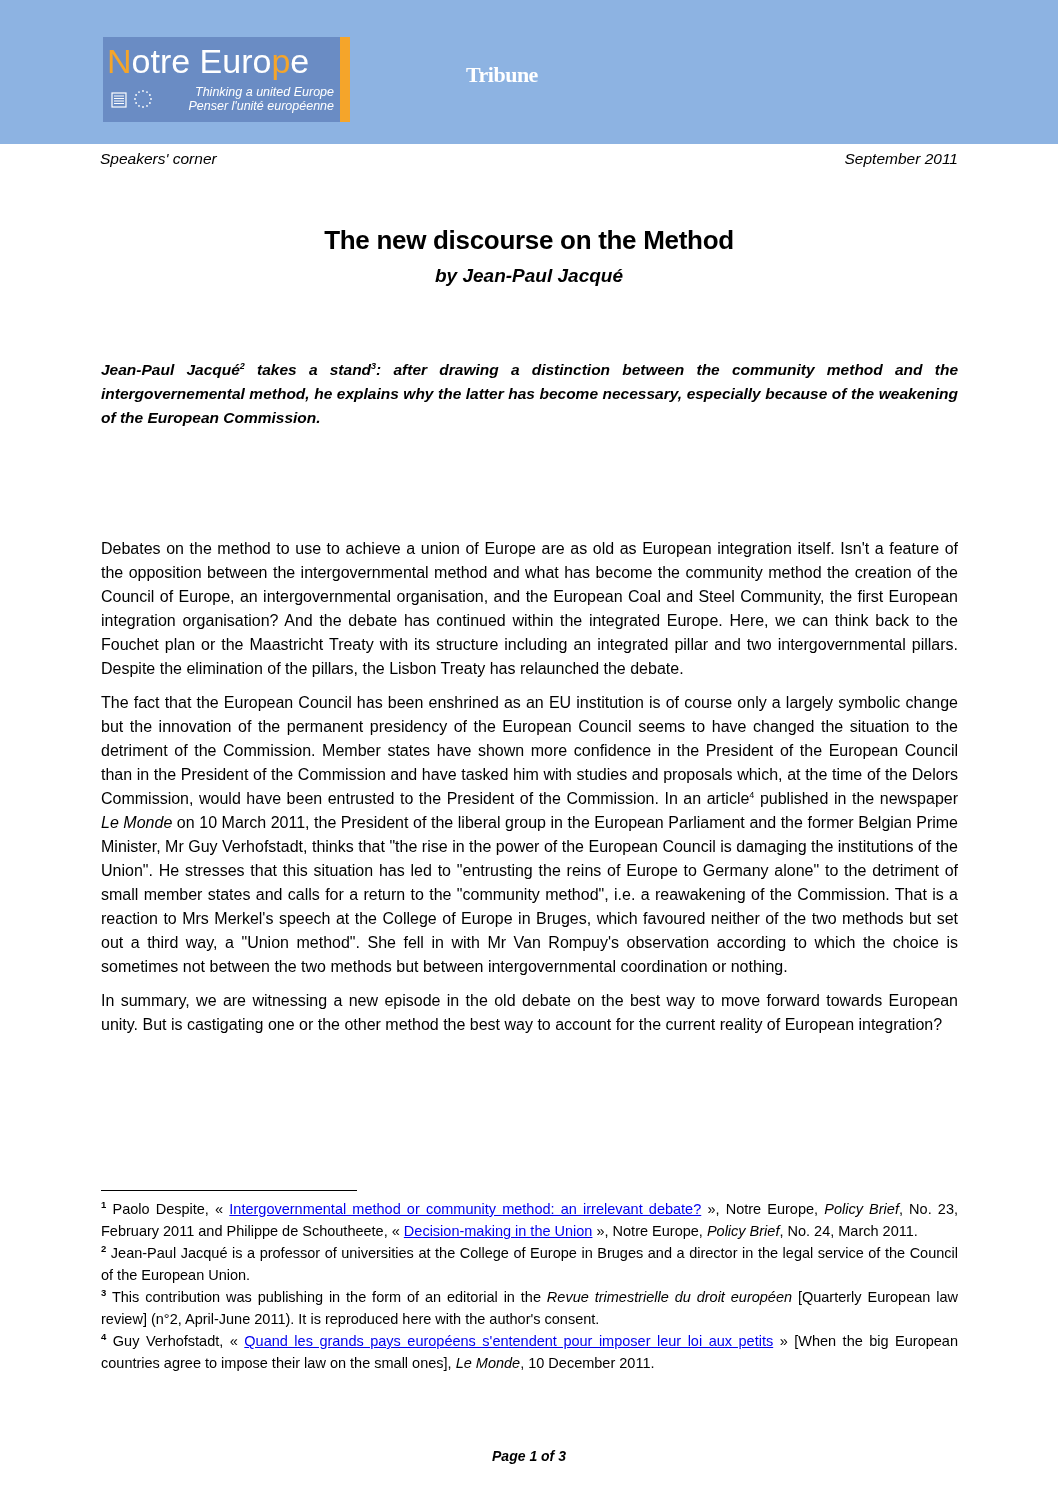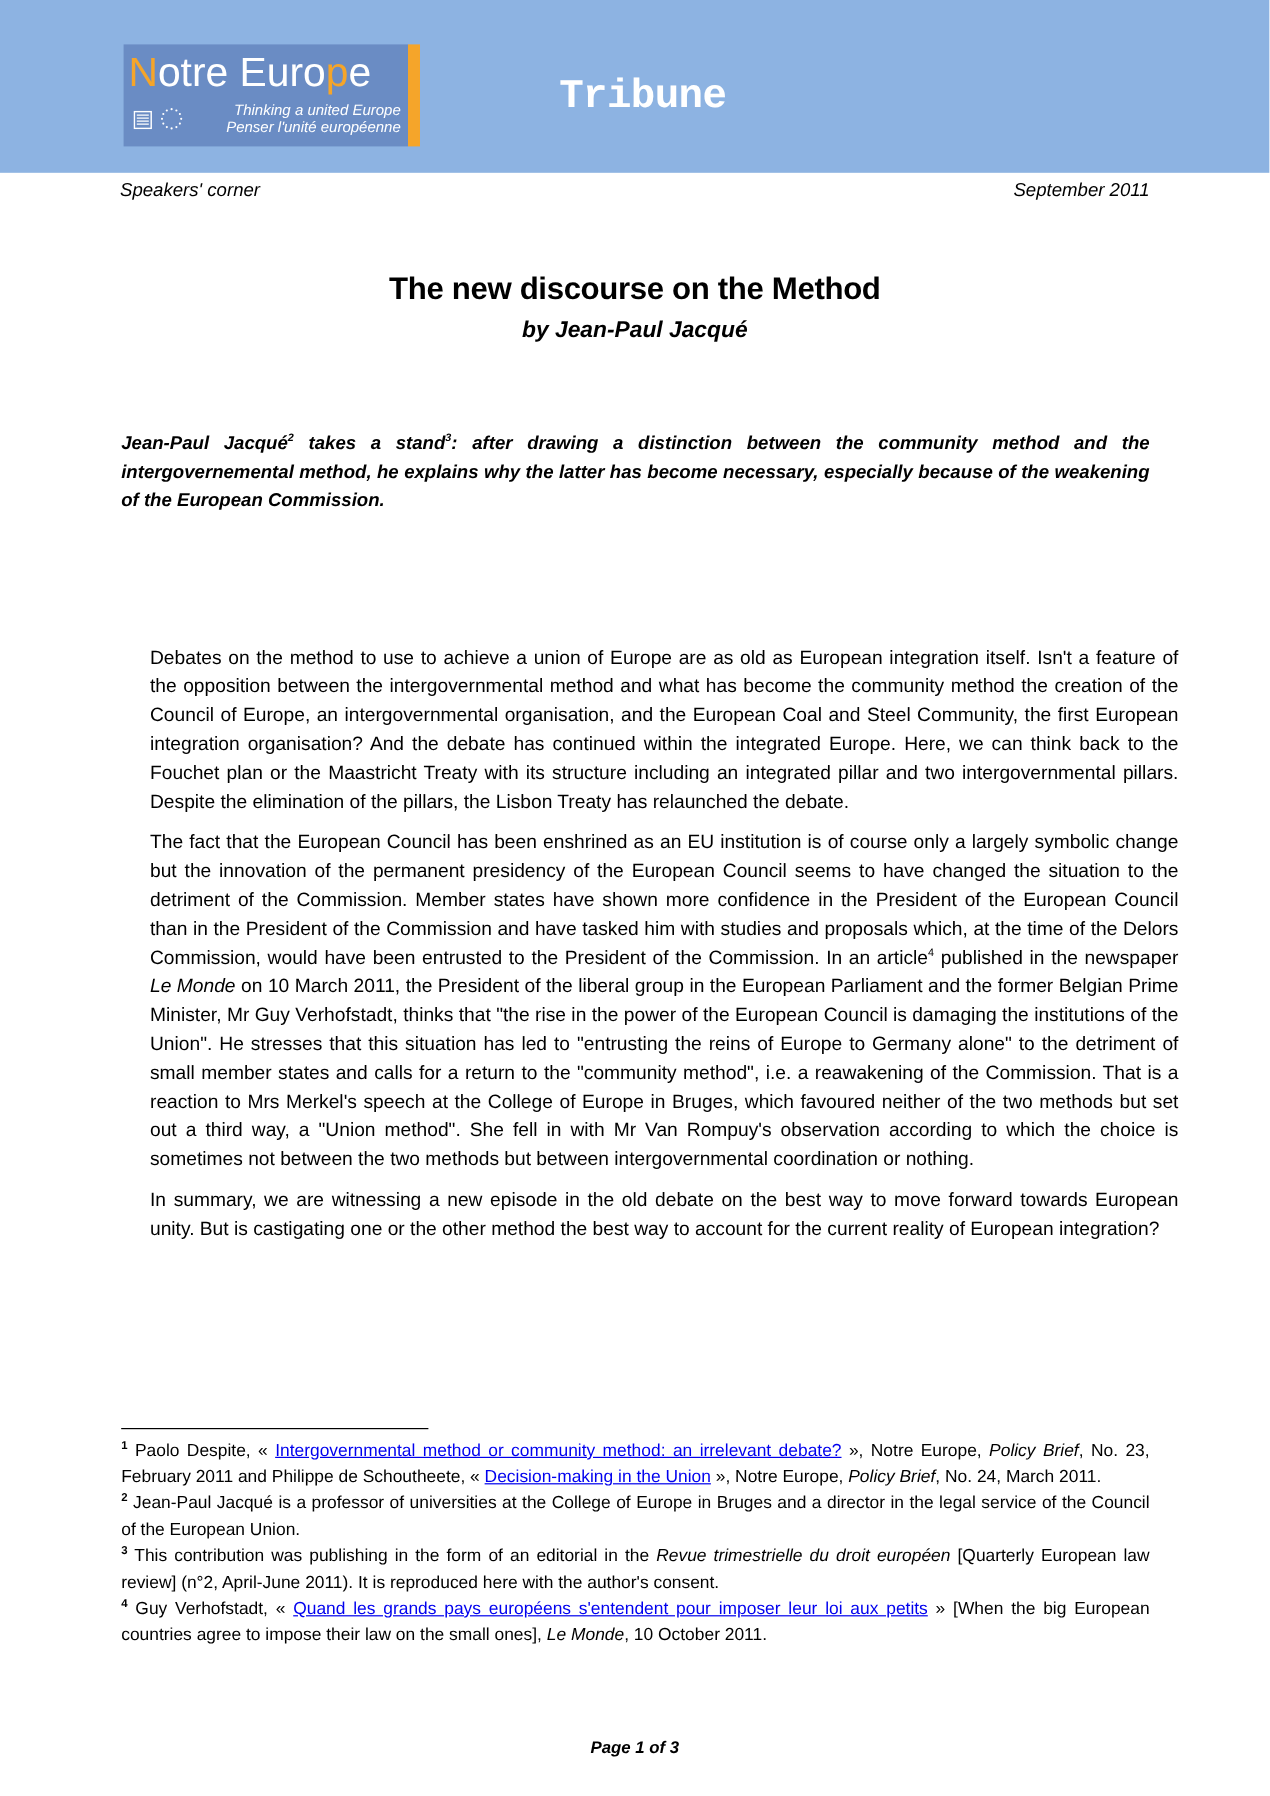--- a/index.html
+++ b/index.html
@@ -10,34 +10,34 @@
   .logo { position: absolute; left: 103px; top: 37px; width: 237px; height: 85px; background: #6a8cc4; }
   .logo-accent { position: absolute; left: 340px; top: 37px; width: 10px; height: 85px; background: #f5a52a; }
   .logo-title { position: absolute; left: 4px; top: 4px; font-size: 34px; color: #ffffff; letter-spacing: 0px; white-space: nowrap; line-height: 40px; }
   .logo-title .acc { color: #f5a52a; }
   .logo-sub { position: absolute; right: 6px; font-style: italic; font-size: 12.5px; color: #ffffff; white-space: nowrap; line-height: 14px; }
   .logo-sub.l1 { top: 48px; }
   .logo-sub.l2 { top: 62px; }
   .logo-book { position: absolute; left: 8px; top: 55px; width: 16px; height: 16px; }
   .logo-stars { position: absolute; left: 30px; top: 52px; width: 20px; height: 20px; }
 
-  .tribune { position: absolute; left: 466px; top: 62px; font-size: 34px; font-weight: bold; color: #ffffff; font-family: Liberation Mono, monospace; letter-spacing: -0.5px; }
+  .tribune { position: absolute; left: 466px; top: 62px; font-size: 22px; font-weight: bold; color: #ffffff; font-family: Liberation Serif, serif; letter-spacing: -0.5px; }
 
   .meta-left { position: absolute; left: 100px; top: 150px; font-style: italic; font-size: 15.5px; }
   .meta-right { position: absolute; right: 100px; top: 150px; font-style: italic; font-size: 15.5px; }
 
   .title { position: absolute; left: 0; width: 1058px; top: 225px; text-align: center; font-size: 26px; font-weight: bold; letter-spacing: -0.3px; }
   .byline { position: absolute; left: 0; width: 1058px; top: 265px; text-align: center; font-size: 19px; font-weight: bold; font-style: italic; }
 
   .content { position: absolute; left: 101px; width: 857px; }
   .intro { top: 358px; font-weight: bold; font-size: 15.5px; line-height: 24px; text-align: justify; }
   .intro p { margin: 0 0 12px 0; }
   .intro .it { font-style: italic; }
 
-  .body { top: 537px; font-size: 16px; line-height: 24px; text-align: justify; margin-left: 24px; }
+  .body { top: 537px; font-size: 16px; line-height: 24px; text-align: justify; }
   .body p { margin: 0 0 10px 0; }
   sup { font-size: 9px; line-height: 0; vertical-align: super; }
   .it { font-style: italic; }
 
   .fn-sep { position: absolute; left: 101px; top: 1190px; width: 256px; height: 1px; background: #000; }
   .footnotes { top: 1198px; font-size: 14.5px; line-height: 22px; text-align: justify; }
   .footnotes p { margin: 0; }
   .footnotes sup { font-size: 9.5px; font-weight: bold; }
   .footnotes a { color: #0000ee; text-decoration: underline; }
 
@@ -95,16 +95,16 @@
   <p><span>The fact that the European Council has been enshrined as an EU institution is of course only a largely symbolic change but the innovation of the permanent presidency of the European Council seems to have changed the situation to the detriment of the Commission. Member states have shown more confidence in the President of the European Council than in the President of the Commission and have tasked him with studies and proposals which, at the time of the Delors Commission, would have been entrusted to the President of the Commission. In an article</span><sup>4</sup><span> published in the newspaper </span><span class="it">Le Monde</span><span> on 10 March 2011, the President of the liberal group in the European Parliament and the former Belgian Prime Minister, Mr Guy Verhofstadt, thinks that "the rise in the power of the European Council is damaging the institutions of the Union". He stresses that this situation has led to "entrusting the reins of Europe to Germany alone" to the detriment of small member states and calls for a return to the "community method", i.e. a reawakening of the Commission. That is a reaction to Mrs Merkel's speech at the College of Europe in Bruges, which favoured neither of the two methods but set out a third way, a "Union method". She fell in with Mr Van Rompuy's observation according to which the choice is sometimes not between the two methods but between intergovernmental coordination or nothing.</span></p>
   <p>In summary, we are witnessing a new episode in the old debate on the best way to move forward towards European unity. But is castigating one or the other method the best way to account for the current reality of European integration?</p>
 </div>
 
 <div class="fn-sep"></div>
 
 <div class="content footnotes">
   <p><sup>1</sup><span> Paolo Despite, « </span><a>Intergovernmental method or community method: an irrelevant debate?</a><span> », Notre Europe, </span><span class="it">Policy Brief</span><span>, No. 23, February 2011 and Philippe de Schoutheete, « </span><a>Decision-making in the Union</a><span> », Notre Europe, </span><span class="it">Policy Brief</span><span>, No. 24, March 2011.</span></p>
   <p><sup>2</sup><span> Jean-Paul Jacqué is a professor of universities at the College of Europe in Bruges and a director in the legal service of the Council of the European Union.</span></p>
   <p><sup>3</sup><span> This contribution was publishing in the form of an editorial in the </span><span class="it">Revue trimestrielle du droit européen</span><span> [Quarterly European law review] (n°2, April-June 2011). It is reproduced here with the author's consent.</span></p>
-  <p><sup>4</sup><span> Guy Verhofstadt, « </span><a>Quand les grands pays européens s'entendent pour imposer leur loi aux petits</a><span> » [When the big European countries agree to impose their law on the small ones], </span><span class="it">Le Monde</span><span>, 10 October 2011.</span></p>
+  <p><sup>4</sup><span> Guy Verhofstadt, « </span><a>Quand les grands pays européens s'entendent pour imposer leur loi aux petits</a><span> » [When the big European countries agree to impose their law on the small ones], </span><span class="it">Le Monde</span><span>, 10 December 2011.</span></p>
 </div>
 
 <div class="page-num">Page 1 of 3</div>
 
 </body></html>

